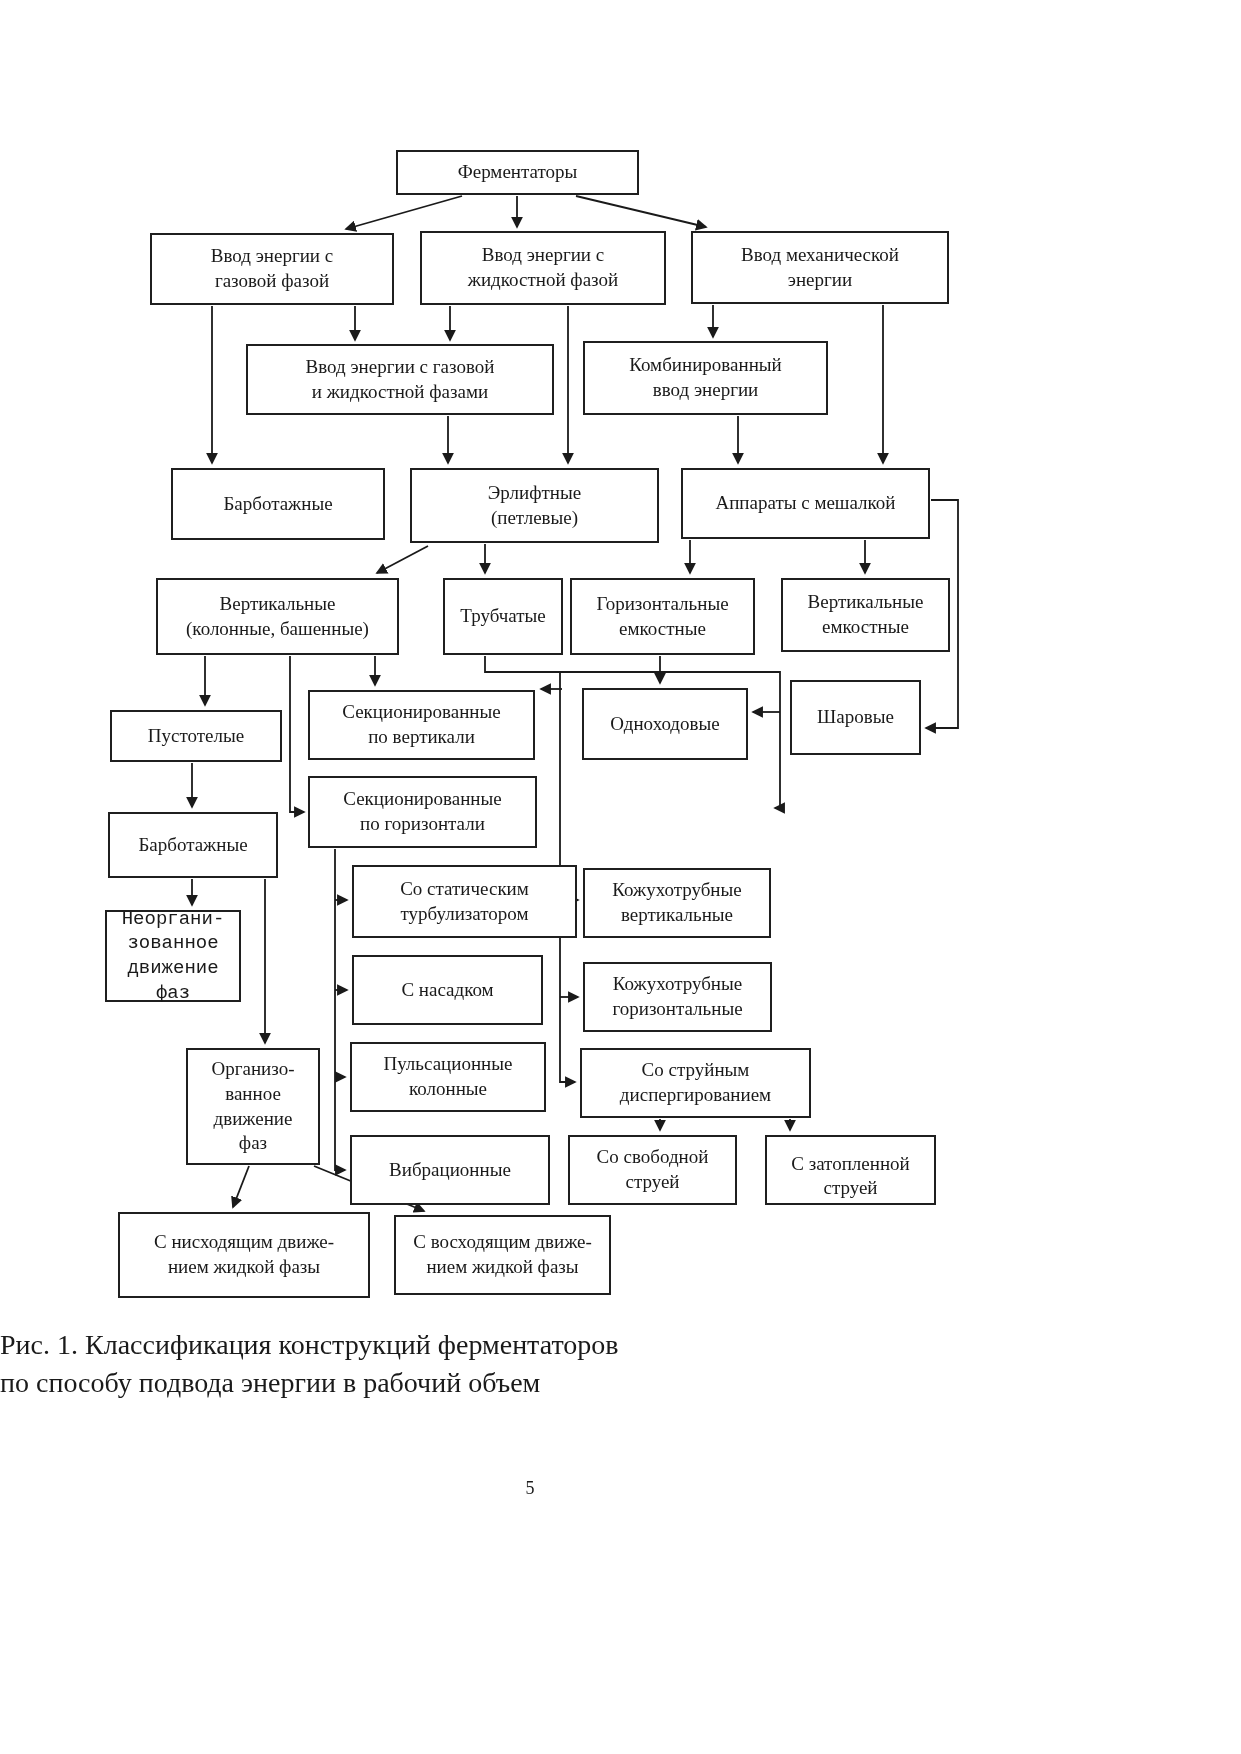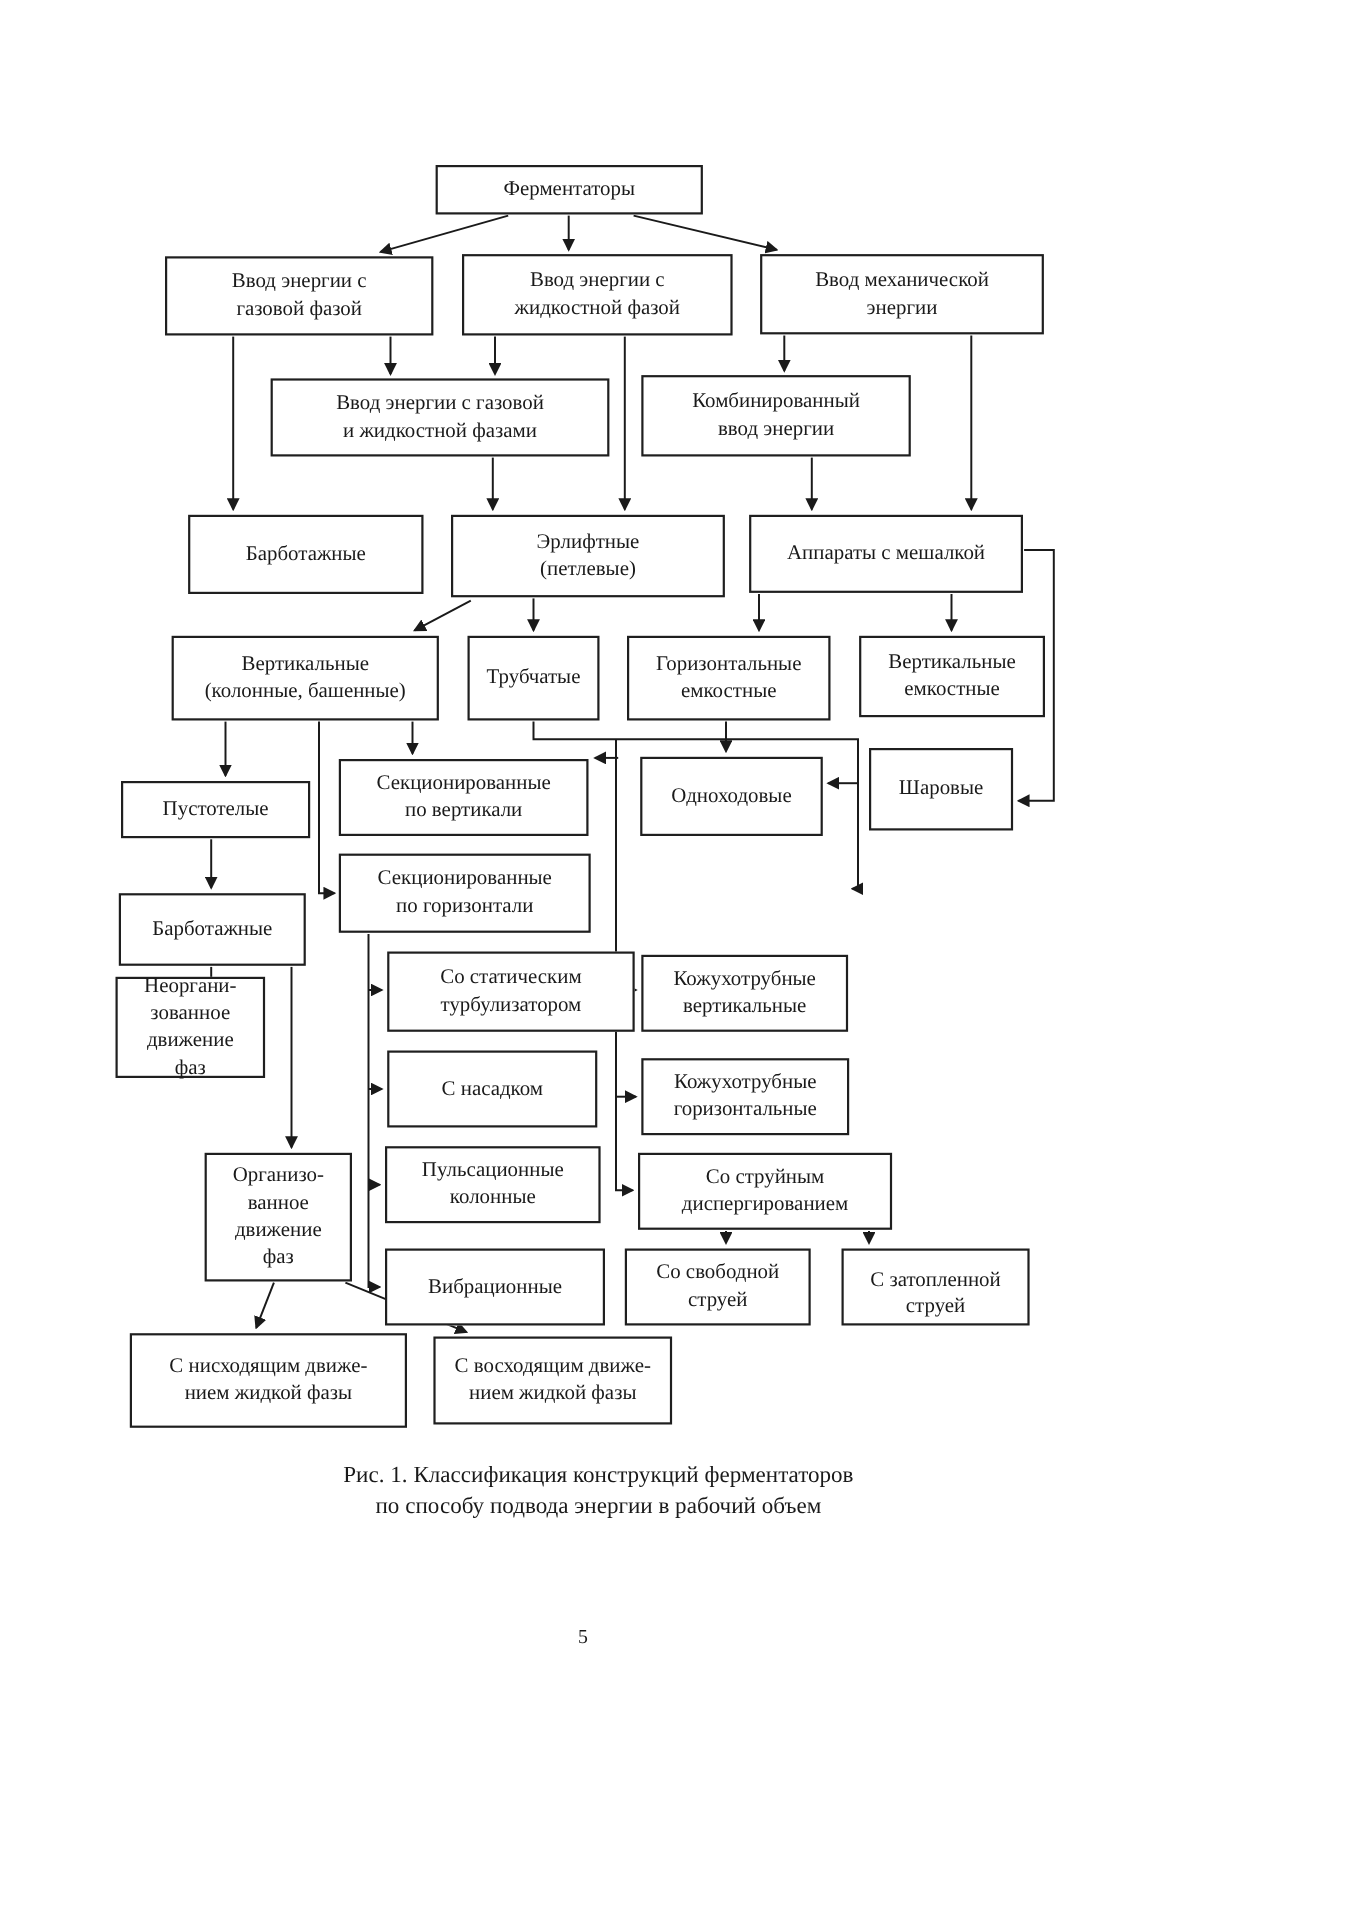--- a/index.html
+++ b/index.html
@@ -32,25 +32,23 @@
     white-space: pre-line;
     font-size: 19px;
     line-height: 1.3;
     padding: 2px 6px;
   }
   .caption {
     position: absolute;
     left: 0;
     top: 1326px;
     width: 1060px;
-    text-align: center;
-    font-size: 21px;
+    font-size: 28px;
     line-height: 1.35;
     white-space: pre-line;
-    margin-left: 14px;
   }
   .page-number {
     position: absolute;
     left: 0;
     top: 1478px;
     width: 1060px;
     text-align: center;
     font-size: 18px;
   }
 </style>
@@ -136,21 +134,21 @@
     <span class="node-label">Эрлифтные
 (петлевые)</span>
   </div>
   <div class="node" style="left:681px;top:468px;width:249px;height:71px;">
     <span class="node-label">Аппараты с мешалкой</span>
   </div>
   <div class="node" style="left:156px;top:578px;width:243px;height:77px;">
     <span class="node-label">Вертикальные
 (колонные, башенные)</span>
   </div>
-  <div class="node" style="left:425px;top:578px;width:120px;height:77px;">
+  <div class="node" style="left:443px;top:578px;width:120px;height:77px;">
     <span class="node-label">Трубчатые</span>
   </div>
   <div class="node" style="left:570px;top:578px;width:185px;height:77px;">
     <span class="node-label">Горизонтальные
 емкостные</span>
   </div>
   <div class="node" style="left:781px;top:578px;width:169px;height:74px;">
     <span class="node-label">Вертикальные
 емкостные</span>
   </div>
@@ -175,21 +173,21 @@
     <span class="node-label">Барботажные</span>
   </div>
   <div class="node" style="left:352px;top:865px;width:225px;height:73px;">
     <span class="node-label">Со статическим
 турбулизатором</span>
   </div>
   <div class="node" style="left:583px;top:868px;width:188px;height:70px;">
     <span class="node-label">Кожухотрубные
 вертикальные</span>
   </div>
-  <div class="node" style="left:105px;top:888px;width:136px;height:92px;">
+  <div class="node" style="left:105px;top:910px;width:136px;height:92px;font-family:Liberation Mono, monospace;">
     <span class="node-label">Неоргани-
 зованное
 движение
 фаз</span>
   </div>
   <div class="node" style="left:352px;top:955px;width:191px;height:70px;">
     <span class="node-label">С насадком</span>
   </div>
   <div class="node" style="left:583px;top:962px;width:189px;height:70px;">
     <span class="node-label">Кожухотрубные

